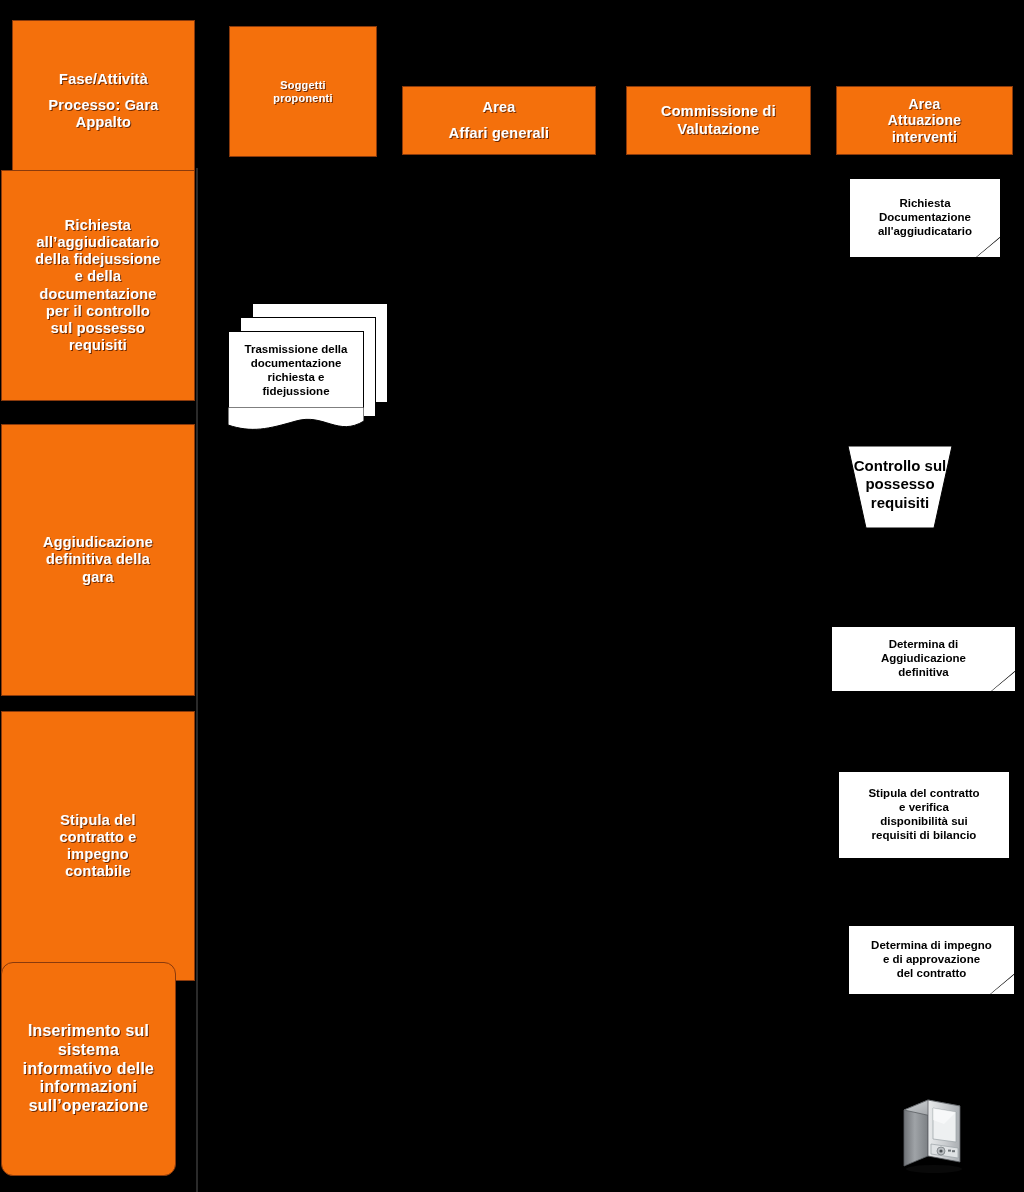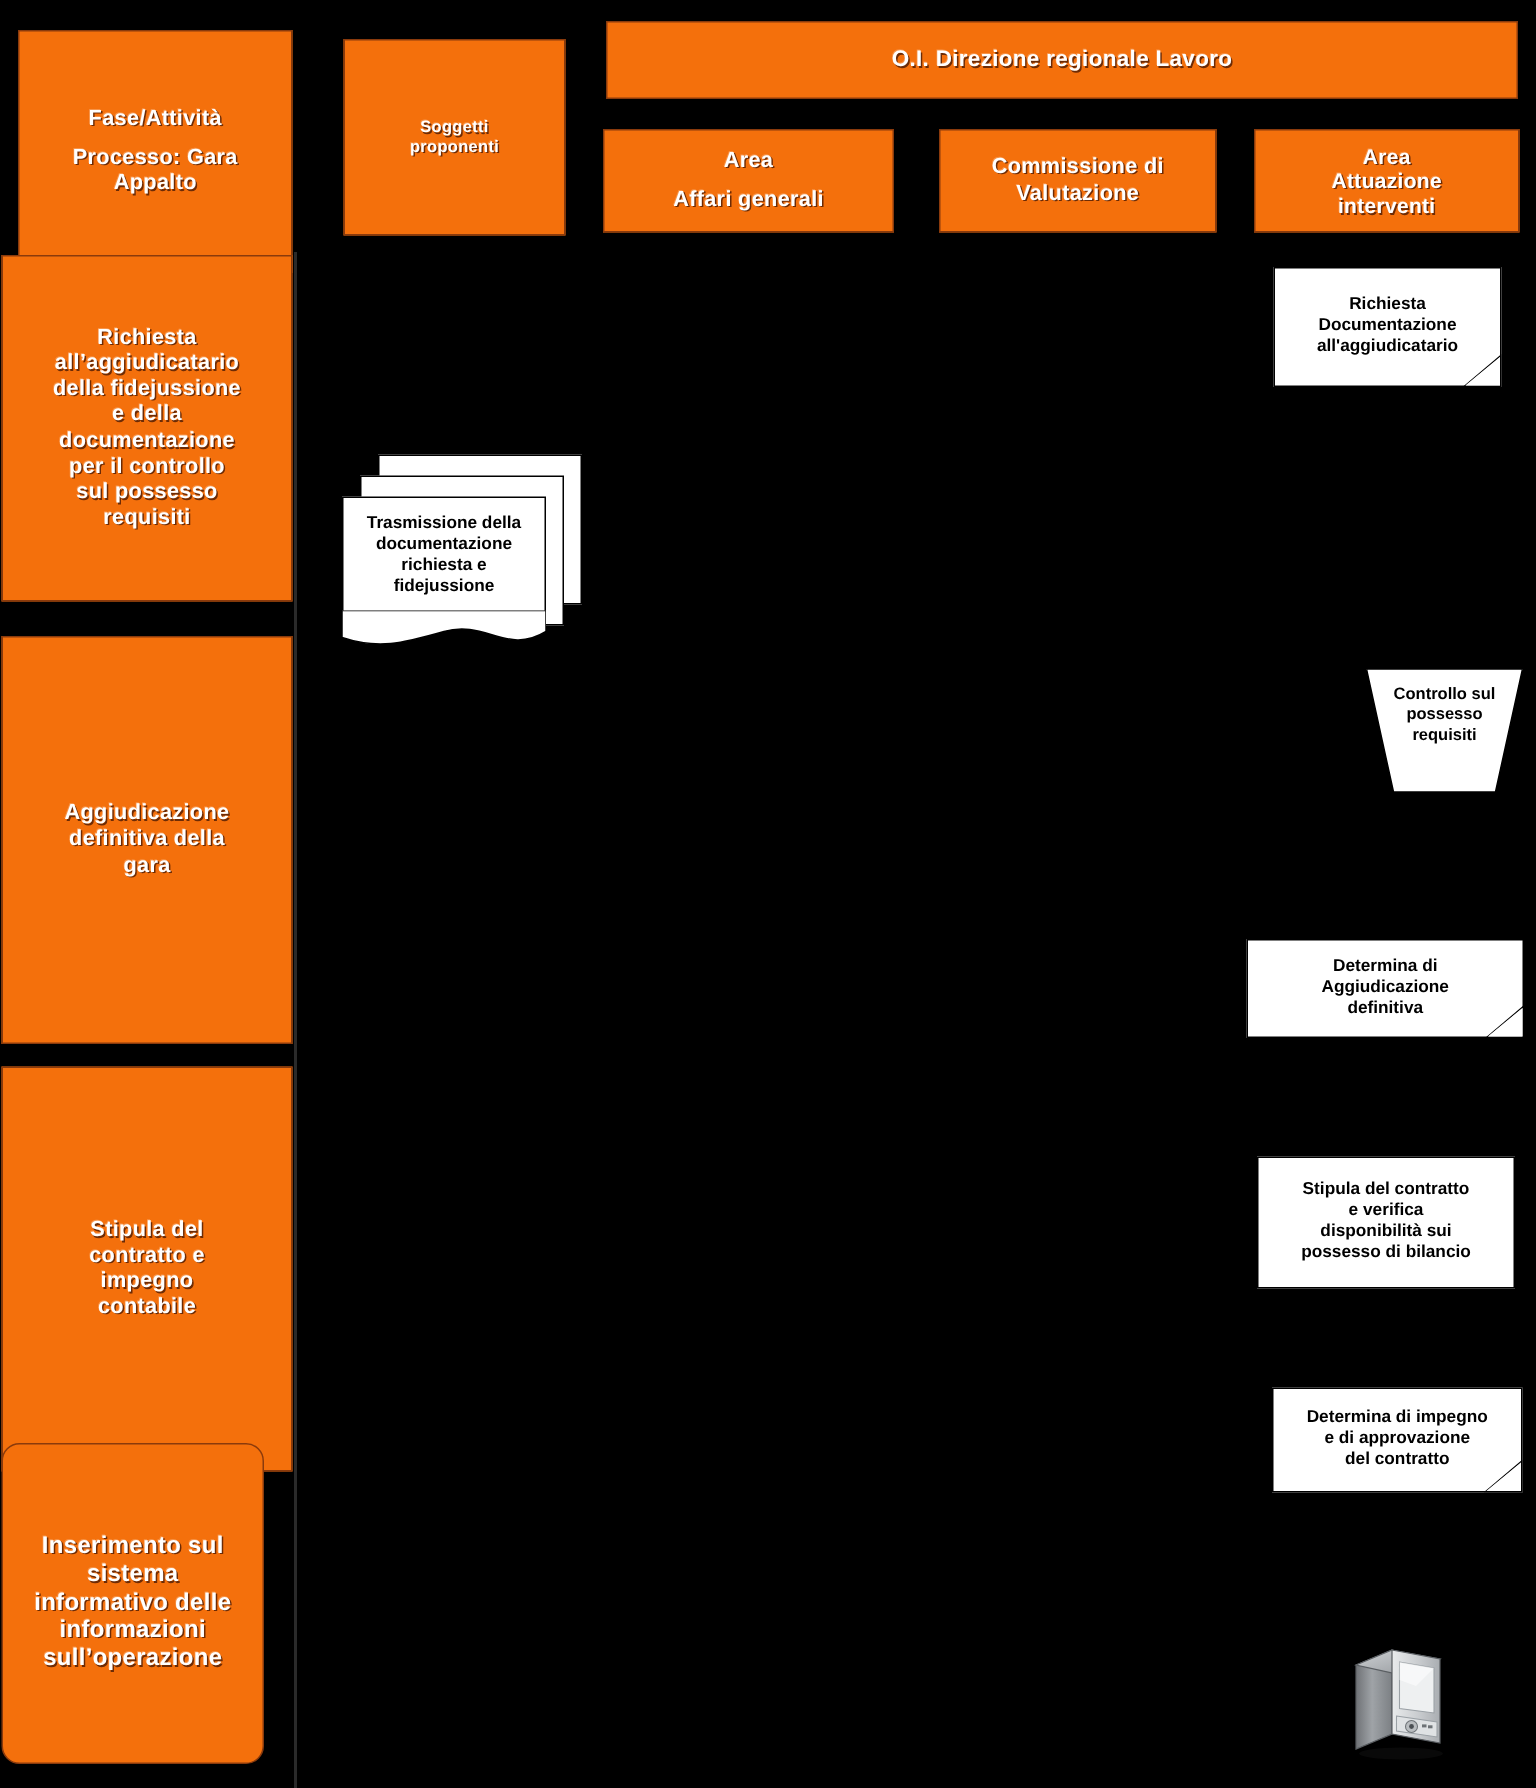--- a/index.html
+++ b/index.html
@@ -154,25 +154,20 @@
     </span>
   </div>
 
   <div class="obox" style="left:229px; top:26px; width:148px; height:131px; font-size:11px;">
     <span class="lines">
       <span class="ln">Soggetti</span>
       <span class="ln">proponenti</span>
     </span>
   </div>
 
-  <div class="obox" style="left:404px; top:14px; width:608px; height:52px; font-size:15px;">
-    <span class="lines">
-      <span class="ln">O.I. Direzione regionale Lavoro</span>
-    </span>
-  </div>
 
   <div class="obox" style="left:402px; top:86px; width:194px; height:69px; font-size:14.5px;">
     <span class="lines">
       <span class="ln">Area</span>
       <span class="gap"></span>
       <span class="ln">Affari generali</span>
     </span>
   </div>
 
   <div class="obox" style="left:626px; top:86px; width:185px; height:69px; font-size:14.5px;">
@@ -256,21 +251,21 @@
         <span class="ln">fidejussione</span>
       </span>
     </div>
     <div class="wave" style="top:104px; height:30px;">
       <svg width="136" height="30" viewBox="0 0 136 30">
         <path d="M0,0 L136,0 L136,14 C110,30 96,6 68,14 C40,22 24,26 0,18 Z" fill="#FFFFFF" stroke="#000000" stroke-width="1"></path>
       </svg>
     </div>
   </div>
 
-  <div class="trapz" style="left:911px; top:446px; width:104px; height:82px; font-size:11px;">
+  <div class="trapz" style="left:848px; top:446px; width:104px; height:82px; font-size:15px;">
     <svg width="104" height="82" viewBox="0 0 104 82">
       <polygon points="0,0 104,0 86,82 18,82" fill="#FFFFFF" stroke="#000000" stroke-width="1"></polygon>
     </svg>
     <div class="tlabel" style="top:11px;">
       <span class="ln">Controllo sul</span>
       <span class="ln">possesso</span>
       <span class="ln">requisiti</span>
     </div>
   </div>
 
@@ -285,21 +280,21 @@
         <span class="tri-b"></span>
         <span class="tri-c"></span>
     </span>
   </div>
 
   <div class="doc" style="left:838px; top:771px; width:172px; height:88px; font-size:11.5px;">
     <span class="lines">
       <span class="ln">Stipula del contratto</span>
       <span class="ln">e  verifica</span>
       <span class="ln">disponibilità sui</span>
-      <span class="ln">possesso di bilancio</span>
+      <span class="ln">requisiti di bilancio</span>
     </span>
   </div>
 
   <div class="doc" style="left:848px; top:925px; width:167px; height:70px; font-size:11.5px;">
     <span class="lines">
       <span class="ln">Determina di impegno</span>
       <span class="ln">e di approvazione</span>
       <span class="ln">del contratto</span>
     </span>
     <span class="fold">

